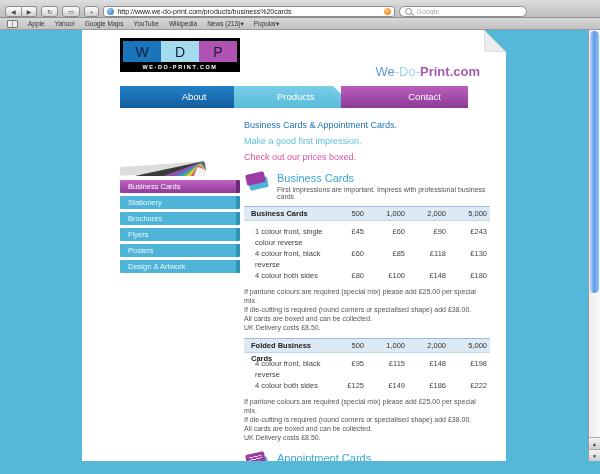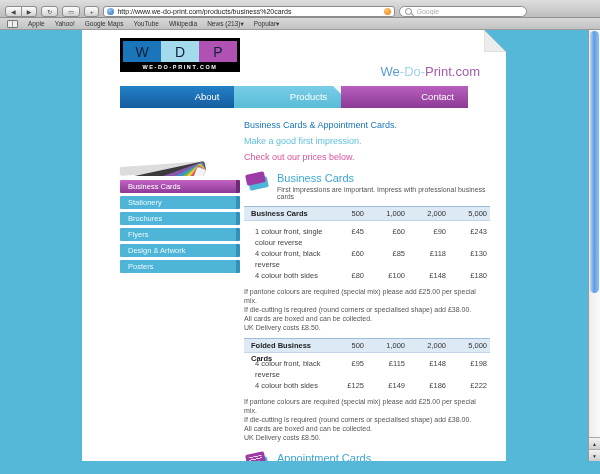--- a/index.html
+++ b/index.html
@@ -42,24 +42,24 @@
 
   .logo{position:absolute;left:38px;top:8px;width:120px;background:#000;padding:3px 3px 0;box-sizing:border-box;}
   .logo-cells{display:flex;height:21px;}
   .cell{flex:1;display:flex;align-items:center;justify-content:center;font-size:14px;color:#121f38;}
   .cell.w{background:#1b75bb;}
   .cell.d{background:#a3dbec;}
   .cell.p{background:#b052b4;}
   .logo-strip{height:10px;line-height:10px;color:#fff;font-size:5.5px;letter-spacing:1.6px;text-align:center;font-weight:bold;}
 
   .wordmark{position:absolute;right:26px;top:34px;font-size:13px;}
-  .wm-we{color:#5a9bd8;} .wm-do{color:#9fd3ea;} .wm-print{color:#a65bb0;}
+  .wm-we{color:#5a9bd8;} .wm-do{color:#9fd3ea;} .wm-print{color:#a65bb0;font-weight:bold;}
 
   .nav{position:absolute;left:38px;top:56px;width:348px;height:22px;display:flex;font-size:9.5px;color:#fff;}
-  .nav-seg{line-height:22px;text-align:right;padding-right:14px;box-sizing:border-box;}
+  .nav-seg{line-height:22px;text-align:right;padding-right:27px;box-sizing:border-box;}
   .seg-about{width:120px;background:linear-gradient(#2280c6,#155d9e);}
   .seg-products{width:114px;background:linear-gradient(#79cde6,#58bcd9);position:relative;}
   .seg-contact{width:134px;background:linear-gradient(#b95fbd,#8c3a95);}
   .nav-curl{position:absolute;top:0;right:0;width:0;height:0;border-right:8px solid #eef9fc;border-bottom:8px solid transparent;}
 
   .fan{position:absolute;left:24px;top:82px;width:124px;height:64px;}
 
   .menu{position:absolute;left:38px;top:150px;width:120px;}
   .menu-item{height:13px;line-height:13px;margin-bottom:3px;padding-left:8px;font-size:7.5px;color:#eaf8fd;background:#4fb5d8;border-right:4px solid #2f92b8;border-radius:1px;box-sizing:border-box;}
   .menu-item.selected{background:linear-gradient(#c263c4,#8e3a96);border-right-color:#6d2a78;color:#fff;}
@@ -170,30 +170,30 @@
           <rect x="-86" y="-9" width="86" height="9" rx="2" fill="#c23b6e" transform="rotate(-60)"></rect>
           <rect x="-86" y="-9" width="86" height="9" rx="2" fill="#f3f3f3" stroke="#d0d0d0" stroke-width="0.5" transform="rotate(-68)"></rect>
         </g>
       </svg>
 
       <div class="menu">
         <div class="menu-item selected">Business Cards</div>
         <div class="menu-item">Stationery</div>
         <div class="menu-item">Brochures</div>
         <div class="menu-item">Flyers</div>
+        <div class="menu-item">Posters</div>
         <div class="menu-item">Design &amp; Artwork</div>
-        <div class="menu-item">Posters</div>
       </div>
 
       <div class="main">
 
         <div class="intro">
           <p class="l1">Business Cards &amp; Appointment Cards.</p>
           <p class="l2">Make a good first impression.</p>
-          <p class="l3">Check out our prices below.</p>
+          <p class="l3">Check out our prices boxed.</p>
         </div>
 
         <div class="sec">
           <span class="sec-icon">
             <span class="card back"></span>
             <span class="card front"></span>
           </span>
           <span class="sec-texts">
             <p class="sec-h">Business Cards</p>
             <p class="sec-sub">First impressions are important. Impress with professional business cards</p>

